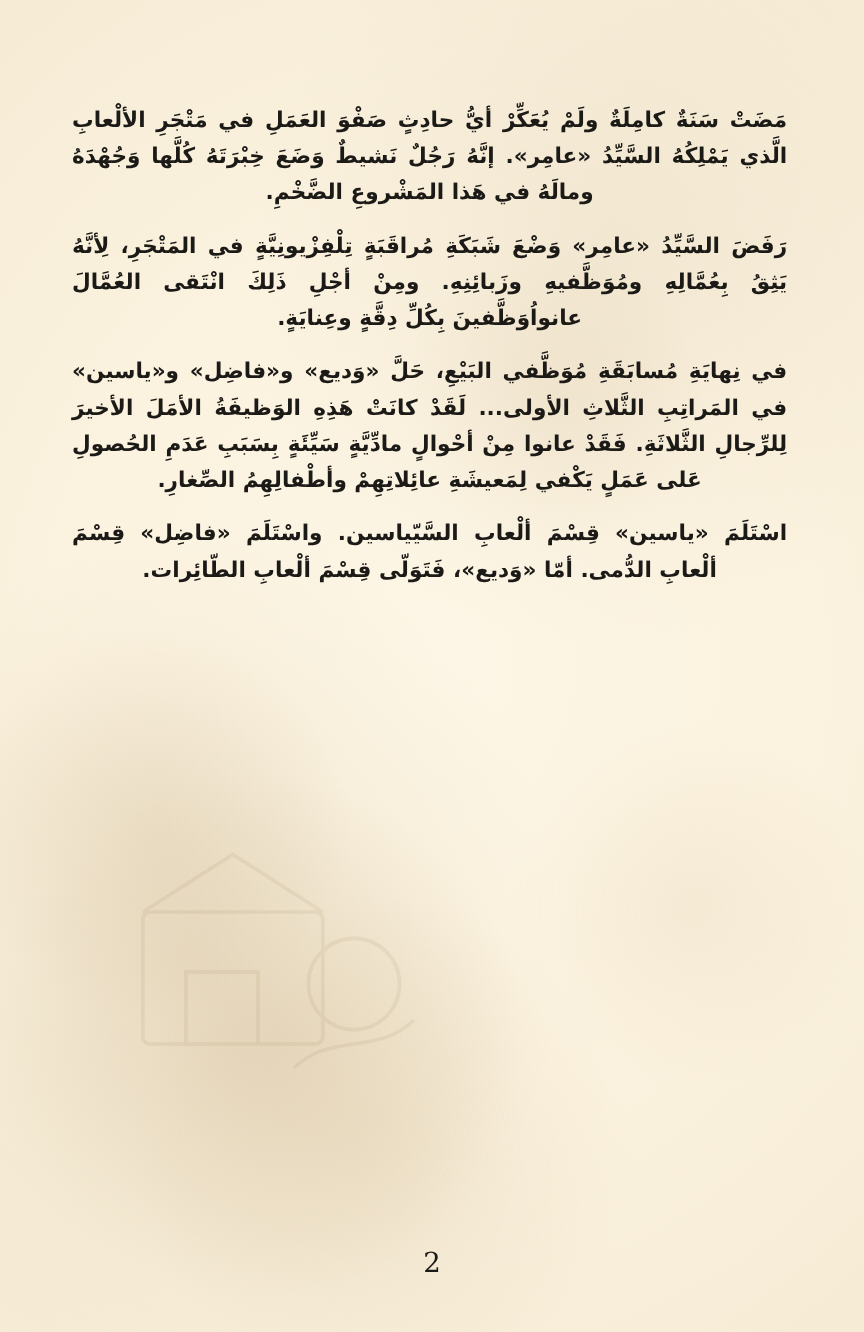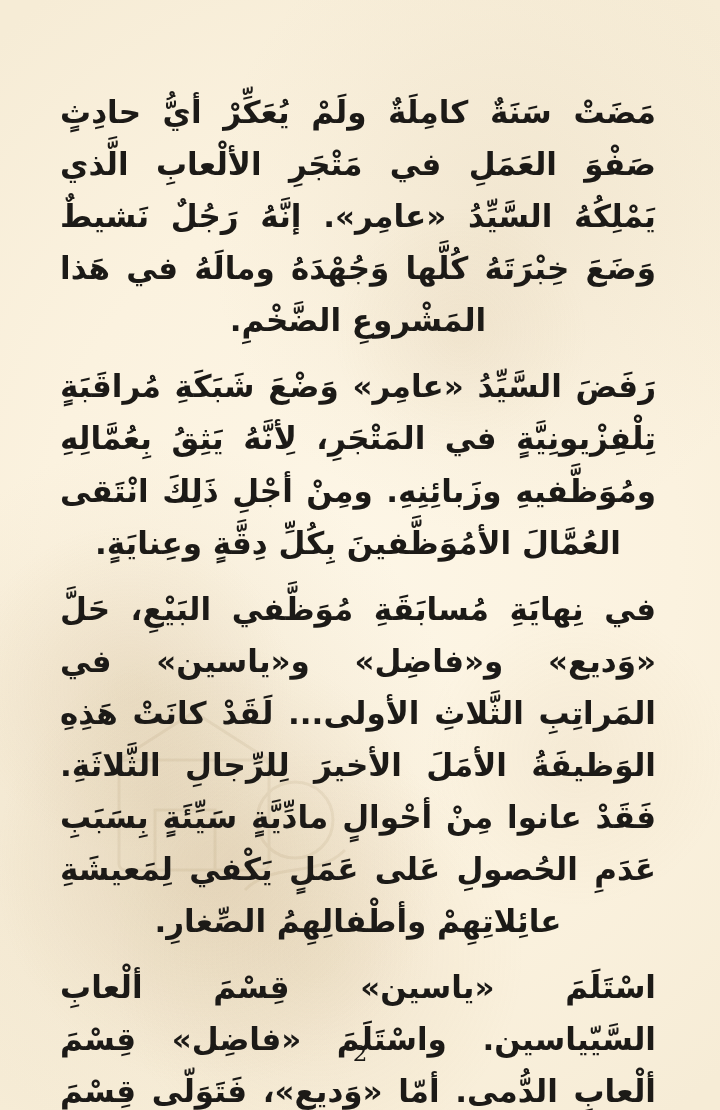--- a/index.html
+++ b/index.html
@@ -59,21 +59,21 @@
     right: 64px;
     left: 60px;
     text-align: justify;
     text-align-last: center;
     direction: rtl;
   }
 
   p.para {
     margin: 0 0 14px 0;
     color: #1c1a17;
-    font-size: 31px;
+    font-size: 18px;
     line-height: 1.68;
     letter-spacing: 0px;
     font-weight: 600;
     text-align: justify;
     text-justify: inter-word;
   }
   p.para:last-child { margin-bottom: 0; }
 
   .page-number {
     position: absolute;
@@ -96,19 +96,19 @@
       <rect x="24" y="70" width="150" height="110" rx="6"></rect>
       <path d="M24 70 L99 22 L174 70"></path>
       <circle cx="200" cy="130" r="38"></circle>
       <path d="M60 180 L60 120 L120 120 L120 180"></path>
       <path d="M150 200 C180 170, 220 190, 250 160"></path>
     </g>
   </svg>
 
   <div class="text-block">
     <p class="para">مَضَتْ سَنَةٌ كامِلَةٌ ولَمْ يُعَكِّرْ أيُّ حادِثٍ صَفْوَ العَمَلِ في مَتْجَرِ الألْعابِ الَّذي يَمْلِكُهُ السَّيِّدُ «عامِر». إنَّهُ رَجُلٌ نَشيطٌ وَضَعَ خِبْرَتَهُ كُلَّها وَجُهْدَهُ ومالَهُ في هَذا المَشْروعِ الضَّخْمِ.</p>
-    <p class="para">رَفَضَ السَّيِّدُ «عامِر» وَضْعَ شَبَكَةِ مُراقَبَةٍ تِلْفِزْيونِيَّةٍ في المَتْجَرِ، لِأنَّهُ يَثِقُ بِعُمَّالِهِ ومُوَظَّفيهِ وزَبائِنِهِ. ومِنْ أجْلِ ذَلِكَ انْتَقى العُمَّالَ الأمُوَظَّفينَ بِكُلِّ دِقَّةٍ وعِنايَةٍ.</p>
+    <p class="para">رَفَضَ السَّيِّدُ «عامِر» وَضْعَ شَبَكَةِ مُراقَبَةٍ تِلْفِزْيونِيَّةٍ في المَتْجَرِ، لِأنَّهُ يَثِقُ بِعُمَّالِهِ ومُوَظَّفيهِ وزَبائِنِهِ. ومِنْ أجْلِ ذَلِكَ انْتَقى العُمَّالَ عانواُوَظَّفينَ بِكُلِّ دِقَّةٍ وعِنايَةٍ.</p>
     <p class="para">في نِهايَةِ مُسابَقَةِ مُوَظَّفي البَيْعِ، حَلَّ «وَديع» و«فاضِل» و«ياسين» في المَراتِبِ الثَّلاثِ الأولى... لَقَدْ كانَتْ هَذِهِ الوَظيفَةُ الأمَلَ الأخيرَ لِلرِّجالِ الثَّلاثَةِ. فَقَدْ عانوا مِنْ أحْوالٍ مادِّيَّةٍ سَيِّئَةٍ بِسَبَبِ عَدَمِ الحُصولِ عَلى عَمَلٍ يَكْفي لِمَعيشَةِ عائِلاتِهِمْ وأطْفالِهِمُ الصِّغارِ.</p>
     <p class="para">اسْتَلَمَ «ياسين» قِسْمَ ألْعابِ السَّيّياسين. واسْتَلَمَ «فاضِل» قِسْمَ ألْعابِ الدُّمى. أمّا «وَديع»، فَتَوَلّى قِسْمَ ألْعابِ الطّائِرات.</p>
   </div>
 
   <div class="page-number">2</div>
 </div>
 
 </body></html>

